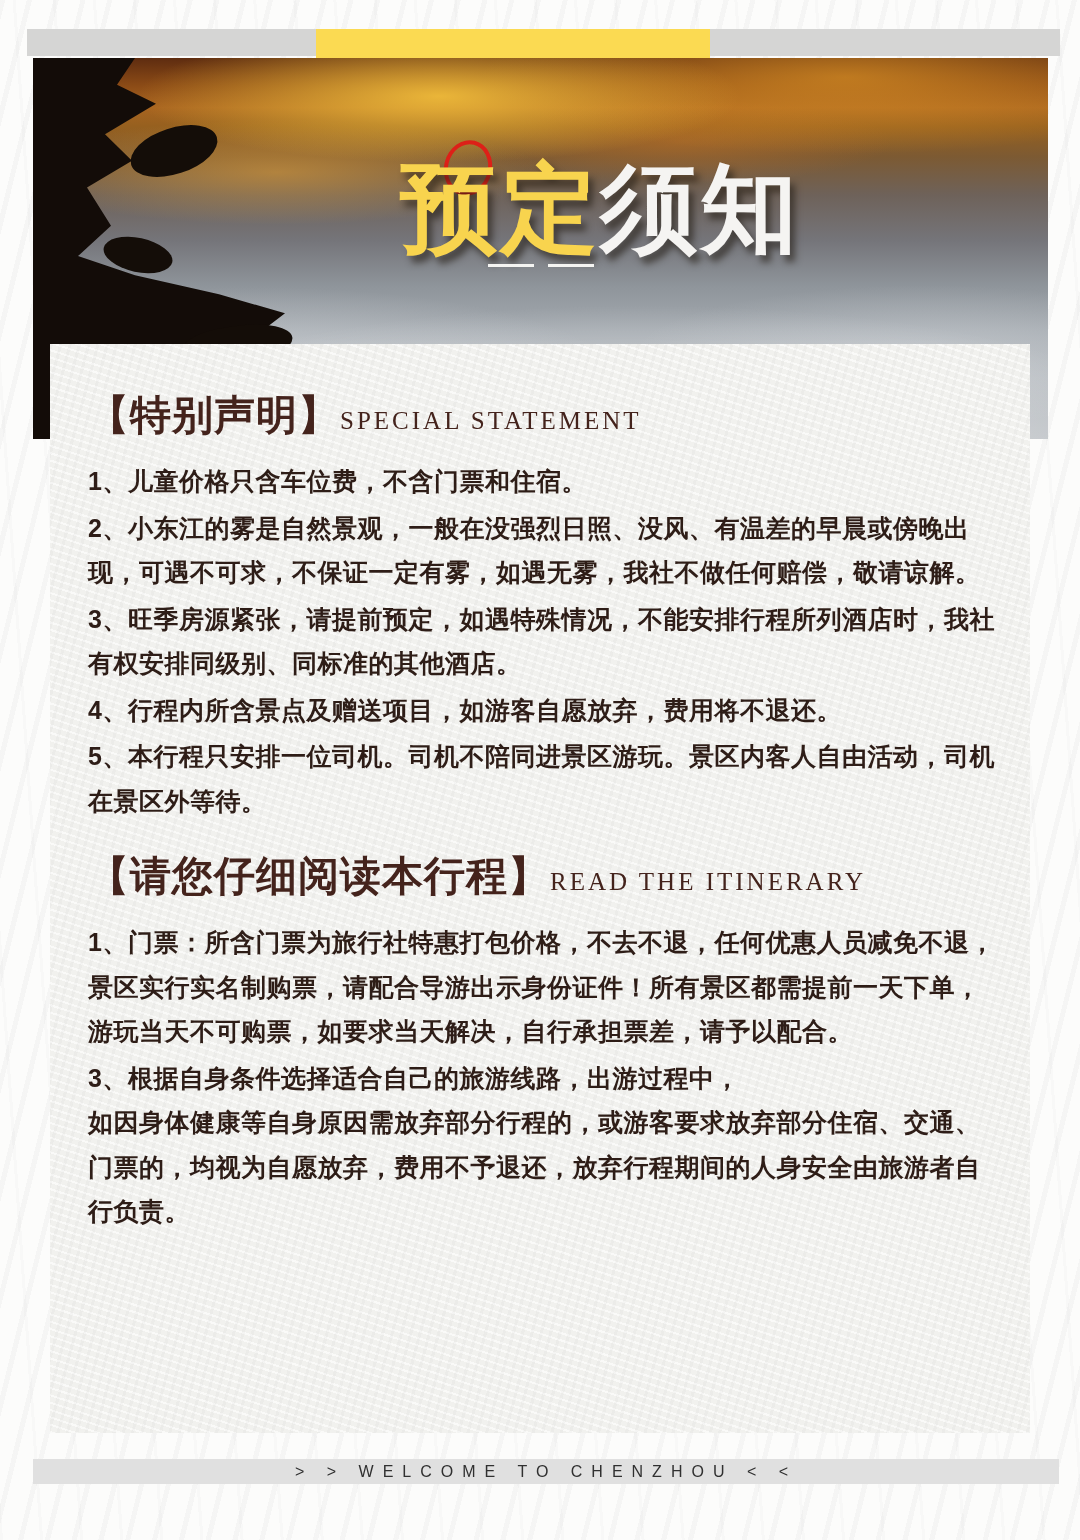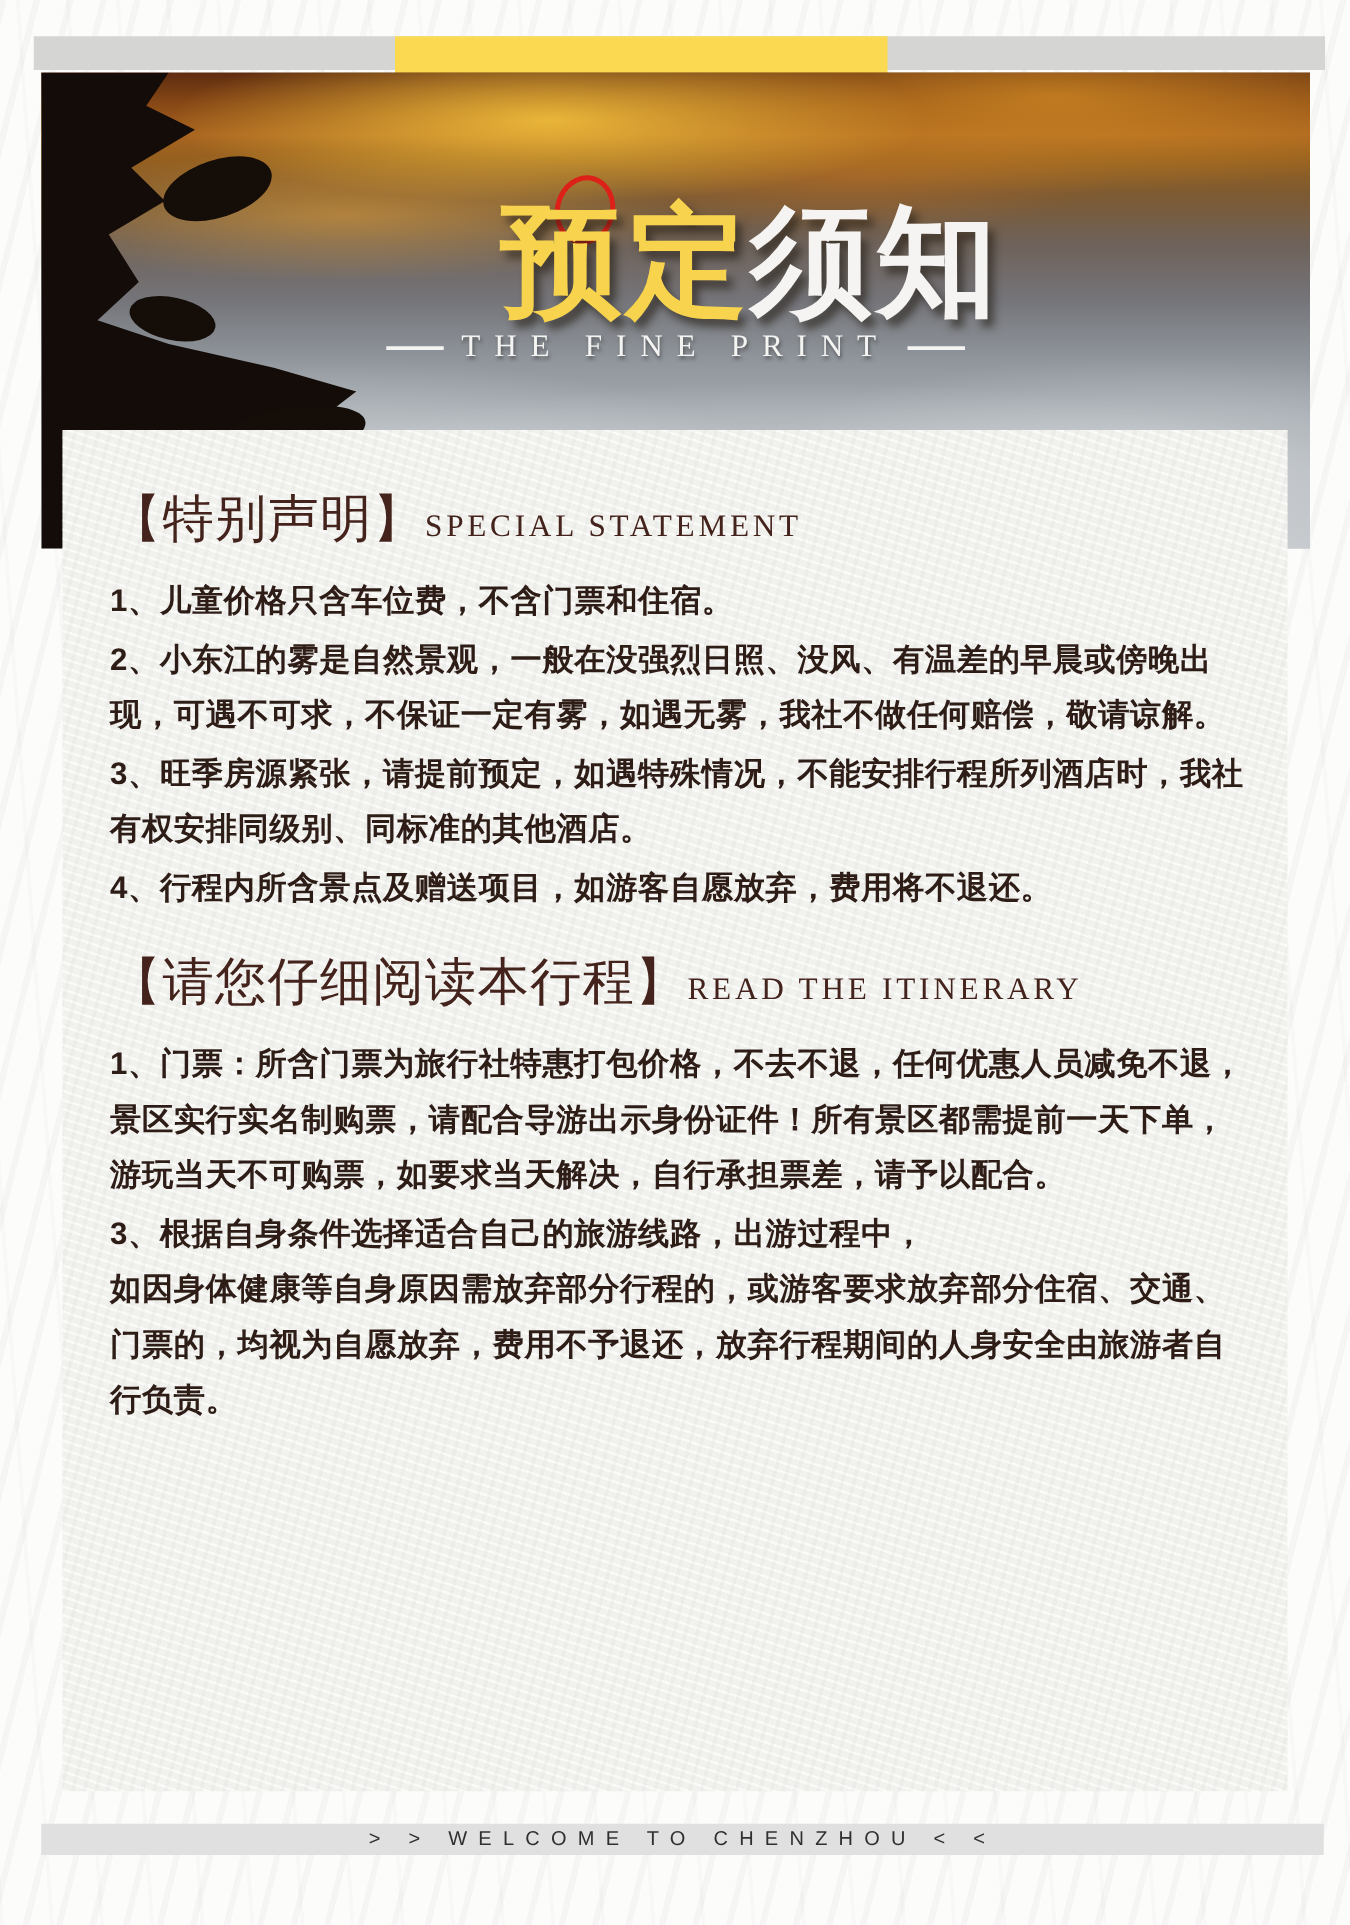--- a/index.html
+++ b/index.html
@@ -66,21 +66,21 @@
   .card{
     position:absolute;left:50px;top:344px;width:980px;height:1089px;overflow:hidden;
     box-sizing:border-box;padding:44px 26px 0 38px;
     background-color:#f3f3f0;
     background-image:
       repeating-linear-gradient(105deg, rgba(90,90,95,0.035) 0 3px, rgba(255,255,255,0) 3px 9px),
       repeating-linear-gradient(18deg, rgba(255,255,255,0.55) 0 2px, rgba(235,235,232,0.25) 2px 7px);
   }
   .sec-head{display:flex;align-items:baseline;margin:0 0 16px 0;}
   .sec-head .cn{
-    font-size:41px;font-weight:400;color:#44231c;letter-spacing:1px;
+    font-size:41px;font-weight:700;color:#44231c;letter-spacing:1px;
     font-family:"Liberation Sans","DejaVu Sans",sans-serif;
   }
   .sec-head .en{
     font-size:25px;color:#44231c;letter-spacing:3px;
     font-family:"Liberation Serif",serif;
   }
   .sec2 .sec-head{margin-top:26px;}
   .card p{
     margin:0 0 2px 0;font-size:25px;font-weight:600;color:#2e1d17;
     line-height:1.78;letter-spacing:0.5px;white-space:pre-wrap;
@@ -108,36 +108,36 @@
     <div class="tree-main"></div>
     <div class="tree-blob b1"></div>
     <div class="tree-blob b2"></div>
     <div class="tree-blob b3"></div>
     <div class="tree-blob b4"></div>
 
     <div class="red-circle"></div>
     <h1 class="hero-title"><span class="yellow">预定</span><span class="white">须知</span></h1>
     <div class="hero-sub">
       <span class="dash"></span>
-      <span>THE FINE PRINT</span>
       <span class="dash"></span>
     </div>
   </div>
 
   <div class="card">
 
     <div class="section sec1">
       <div class="sec-head">
         <span class="cn">【特别声明】</span>
         <span class="en">SPECIAL STATEMENT</span>
       </div>
       <p>1、儿童价格只含车位费，不含门票和住宿。</p>
       <p>2、小东江的雾是自然景观，一般在没强烈日照、没风、有温差的早晨或傍晚出现，可遇不可求，不保证一定有雾，如遇无雾，我社不做任何赔偿，敬请谅解。</p>
       <p>3、旺季房源紧张，请提前预定，如遇特殊情况，不能安排行程所列酒店时，我社有权安排同级别、同标准的其他酒店。</p>
       <p>4、行程内所含景点及赠送项目，如游客自愿放弃，费用将不退还。</p>
+      <p>5、本行程只安排一位司机。司机不陪同进景区游玩。景区内客人自由活动，司机在景区外等待。</p>
     </div>
 
     <div class="section sec2">
       <div class="sec-head">
         <span class="cn">【请您仔细阅读本行程】</span>
         <span class="en">READ THE ITINERARY</span>
       </div>
       <p>1、门票：所含门票为旅行社特惠打包价格，不去不退，任何优惠人员减免不退，景区实行实名制购票，请配合导游出示身份证件！所有景区都需提前一天下单，游玩当天不可购票，如要求当天解决，自行承担票差，请予以配合。</p>
       <p>3、根据自身条件选择适合自己的旅游线路，出游过程中，
 如因身体健康等自身原因需放弃部分行程的，或游客要求放弃部分住宿、交通、门票的，均视为自愿放弃，费用不予退还，放弃行程期间的人身安全由旅游者自行负责。</p>

